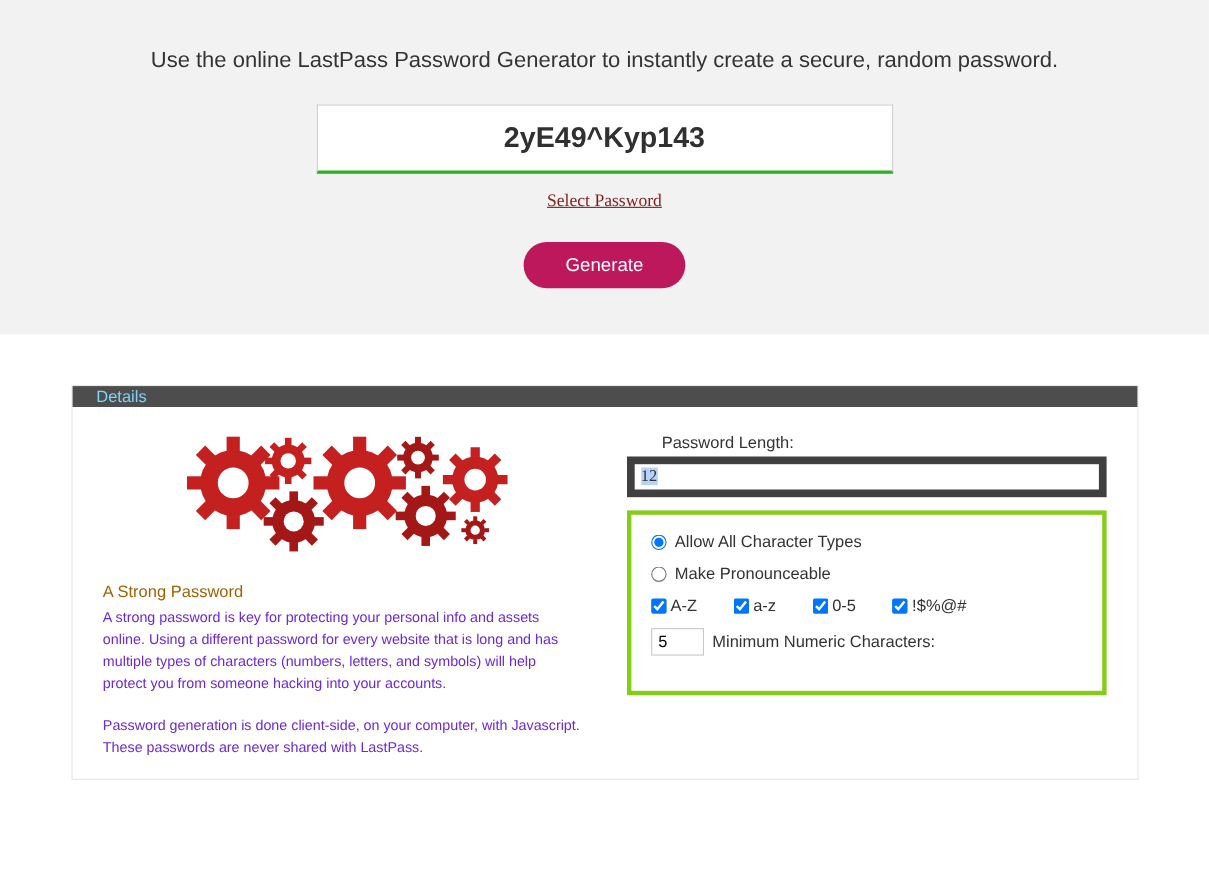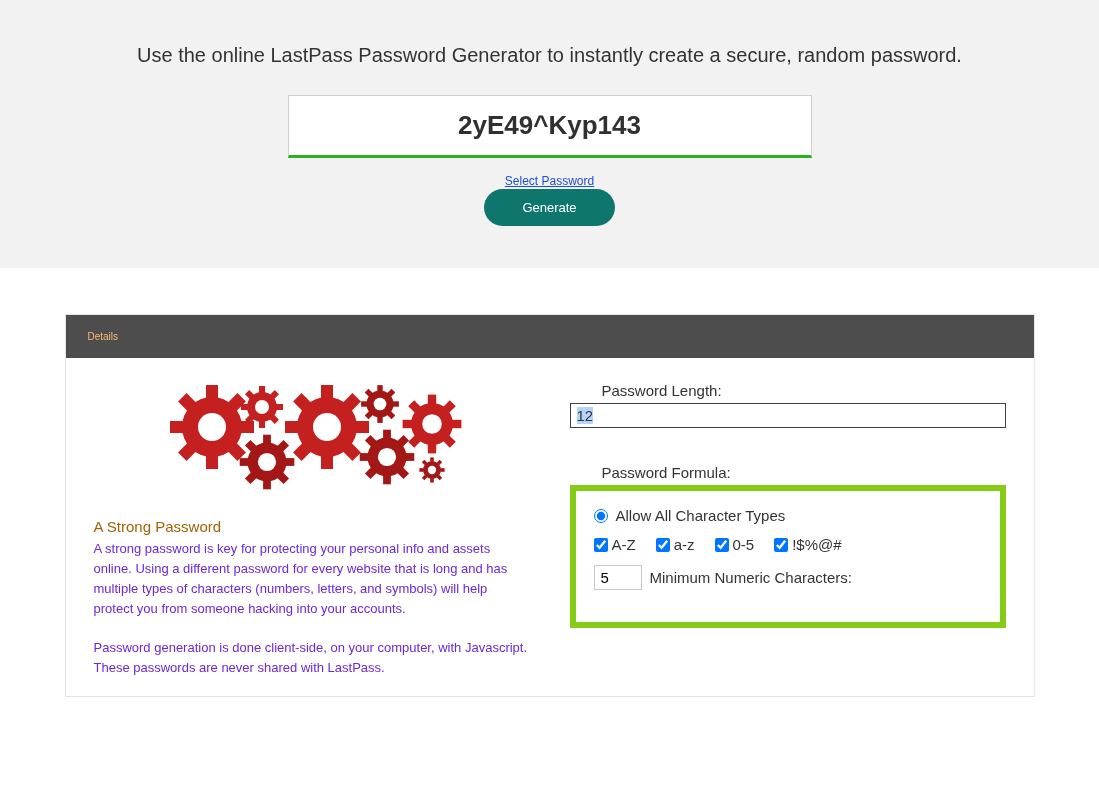--- a/index.html
+++ b/index.html
@@ -34,47 +34,49 @@
     padding: 14px 8px;
     font-size: 26px;
     font-weight: 700;
     color: #303030;
     text-align: center;
     border-bottom: 3px solid #2bb11f;
   }
   .select-link {
     display: inline-block;
     margin-top: 16px;
-    color: #1d4ed8;
-    font-size: 12px;
+    color: #7f1d1d;
+    font-size: 16px;
     text-decoration: underline;
     cursor: pointer;
+    font-family: Liberation Serif, serif;
   }
   .gen-btn {
     display: inline-block;
-    background: #0f766e;
+    margin-top: 28px;
+    background: #be185d;
     color: #fff;
     border: none;
     border-radius: 999px;
     padding: 11px 38px;
-    font-size: 13px;
+    font-size: 17px;
     cursor: pointer;
   }
 
   .panel {
     width: 970px;
     margin: 46px auto 0;
     border: 1px solid #e5e5e5;
     background: #fff;
   }
   .panel-hdr {
     background: #4d4d4d;
-    color: #fdba74;
-    padding: 16px 22px;
-    font-size: 10px;
+    color: #7dd3fc;
+    padding: 1px 22px;
+    font-size: 15px;
   }
   .panel-body {
     display: flex;
     padding: 24px 28px 18px;
     gap: 40px;
   }
   .col { flex: 1; }
   .gears {
     display: block;
     margin: 0 auto 26px;
@@ -94,44 +96,45 @@
 
   .form-label {
     font-size: 15px;
     color: #333;
     margin-bottom: 4px;
     display: block;
     padding-left: 32px;
   }
   .len-input {
     width: 100%;
-    border: 1px solid #404040;
+    border: 7px solid #404040;
     padding: 3px 6px;
     font-size: 15px;
-    margin-bottom: 36px;
+    margin-bottom: 12px;
+    font-family: Liberation Serif, serif;
   }
   .len-input::selection { background: #3390ff; color: #fff; }
   .hl { background: #b6d4fb; }
 
   .formula-box {
-    border: 6px solid #84cc16;
+    border: 4px solid #84cc16;
     padding: 16px 18px 20px;
   }
   .formula-box label {
     font-size: 15px;
     color: #333;
   }
   .radio-row, .chk-row, .num-row, .avoid-row {
     margin-bottom: 12px;
     display: flex;
     align-items: center;
     gap: 8px;
     flex-wrap: wrap;
   }
-  .chk-row { gap: 10px; }
+  .chk-row { gap: 23px; }
   .chk-row .grp { display: inline-flex; align-items: center; gap: 4px; margin-right: 10px; }
   .num-row input[type=text] {
     width: 48px;
     border: 1px solid #c8c8c8;
     padding: 3px 6px;
     font-size: 15px;
   }
   input[type=checkbox], input[type=radio] {
     width: 14px; height: 14px;
     cursor: pointer;
@@ -287,25 +290,28 @@
       <div class="section-title">A Strong Password</div>
       <div class="body-text">A strong password is key for protecting your personal info and assets online. Using a different password for every website that is long and has multiple types of characters (numbers, letters, and symbols) will help protect you from someone hacking into your accounts.</div>
 
       <div class="body-text" style="margin-bottom:0">Password generation is done client-side, on your computer, with Javascript. These passwords are never shared with LastPass.</div>
     </div>
 
     <div class="col">
       <label class="form-label">Password Length:</label>
       <div class="len-input"><span class="hl">12</span></div>
 
-      <label class="form-label">Password Formula:</label>
       <div class="formula-box">
         <div class="radio-row">
           <input type="radio" name="ft" checked="" style="">
           <label>Allow All Character Types</label>
+        </div>
+        <div class="radio-row">
+          <input type="radio" name="ft" style="">
+          <label>Make Pronounceable</label>
         </div>
         <div class="chk-row">
           <span class="grp">
             <input type="checkbox" checked="" style="">
             <label>A-Z</label>
           </span>
           <span class="grp">
             <input type="checkbox" checked="" style="">
             <label>a-z</label>
           </span>

